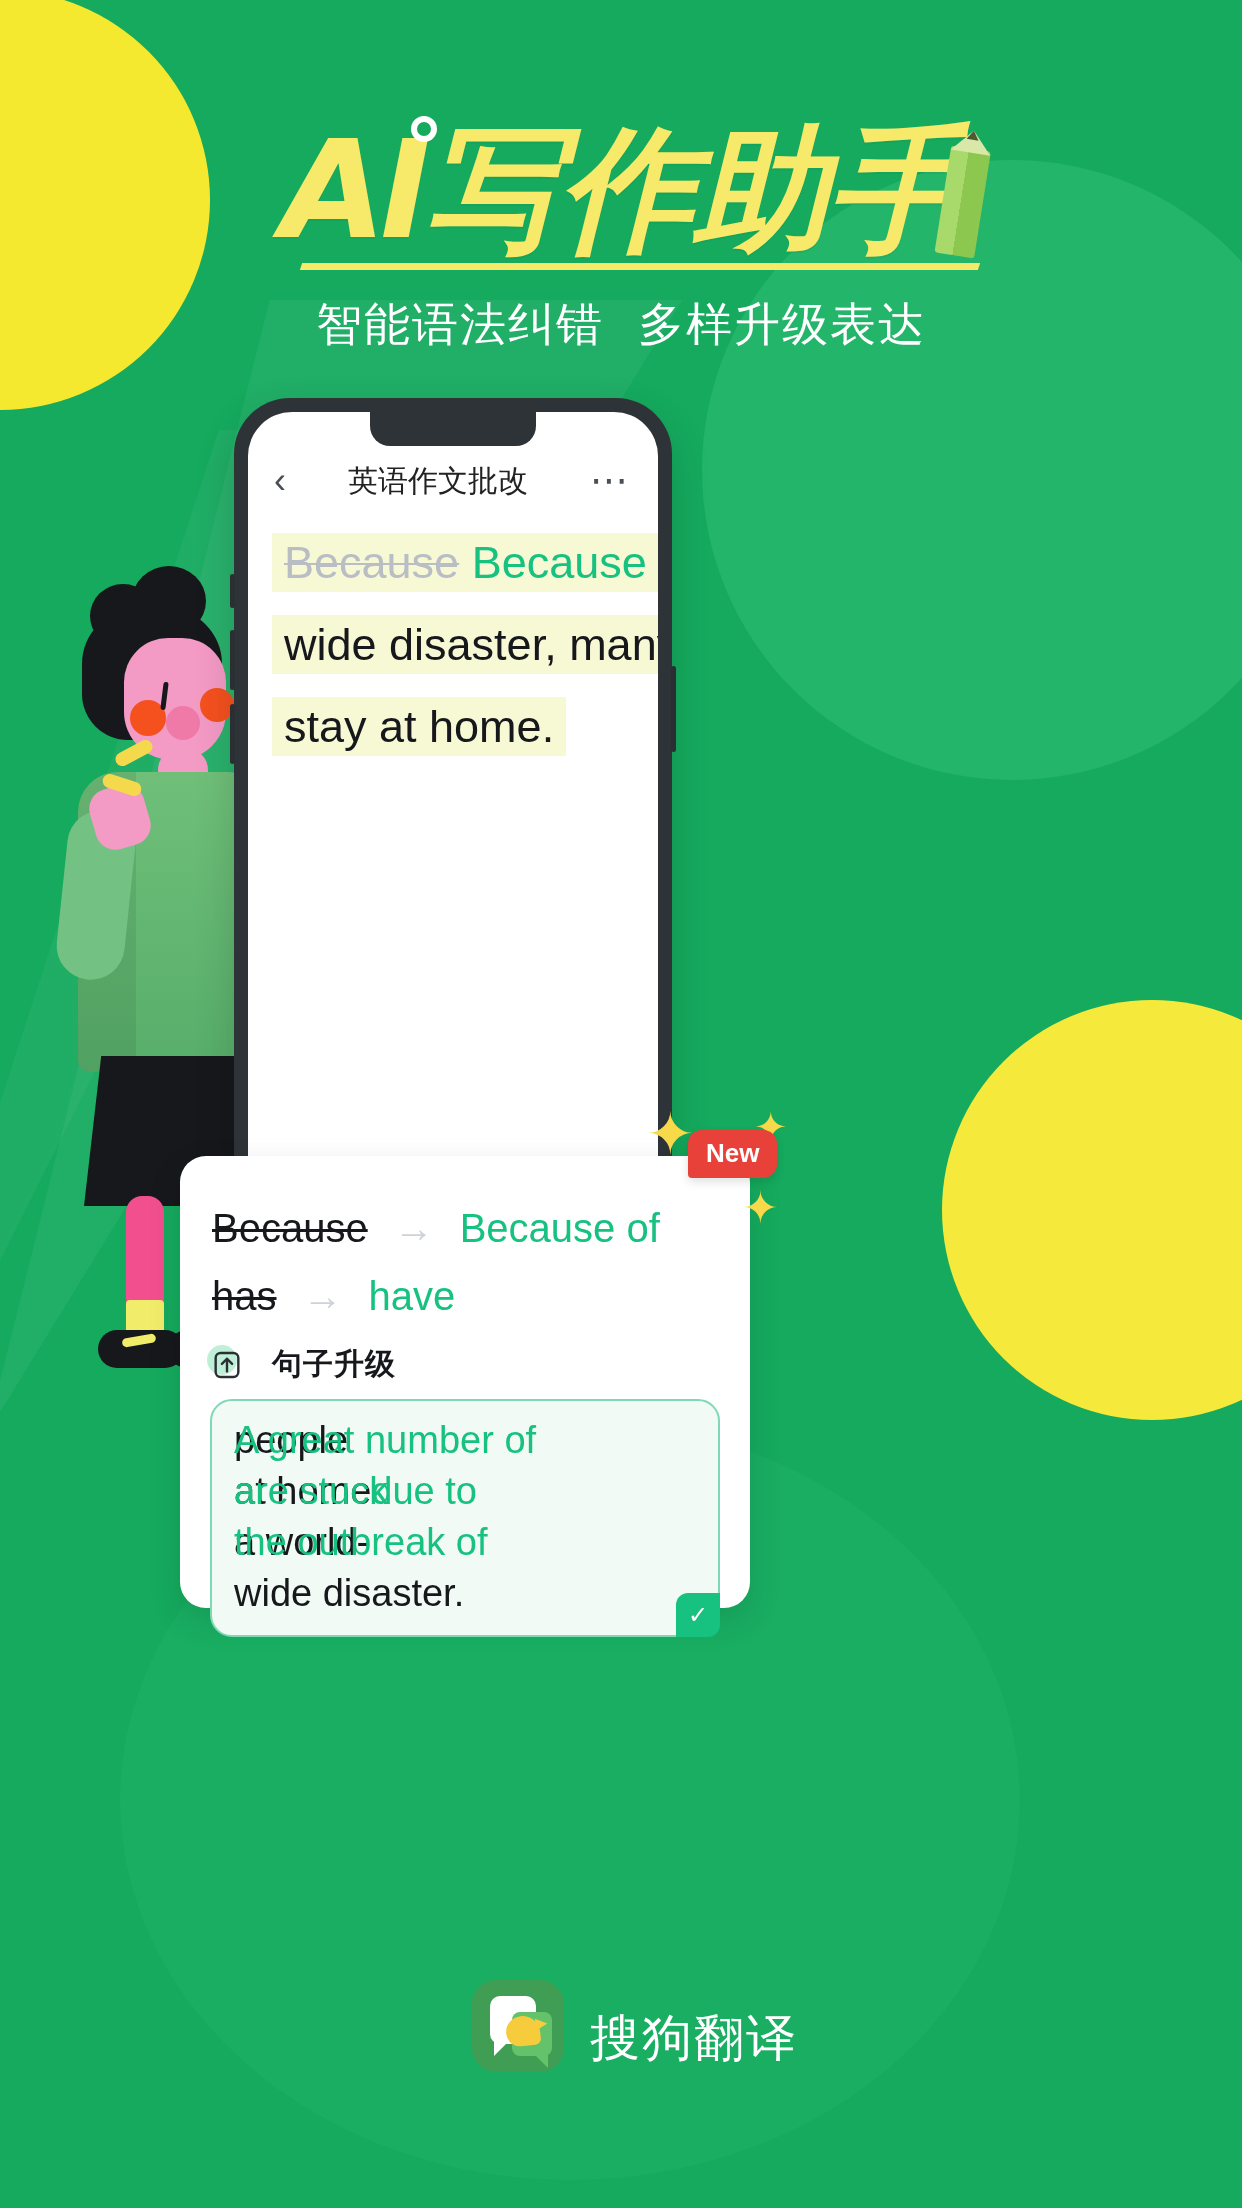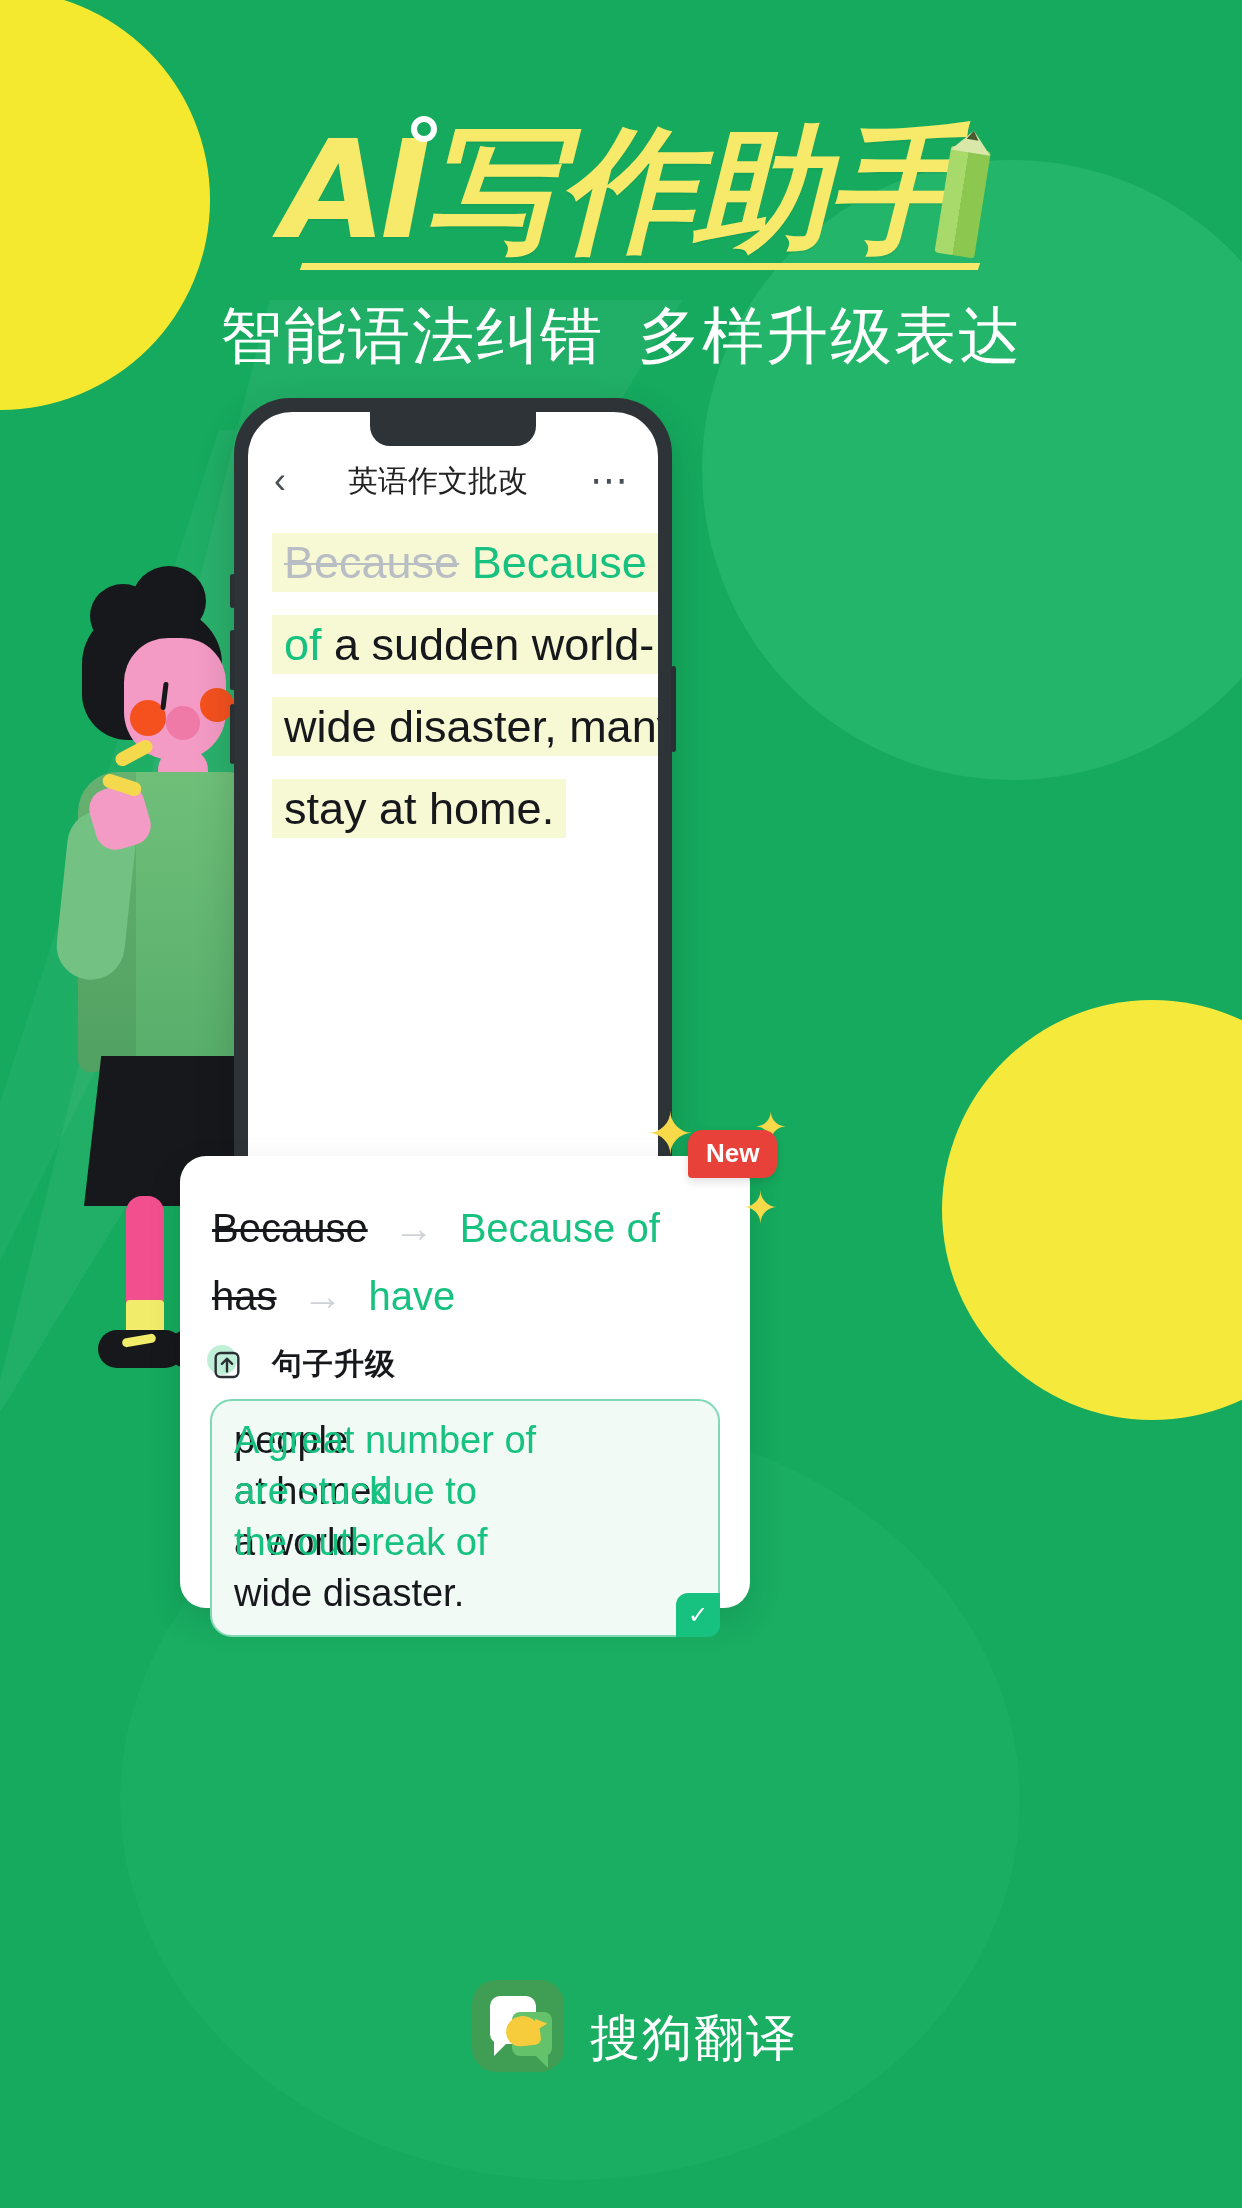--- a/index.html
+++ b/index.html
@@ -91,21 +91,21 @@
     border-bottom:22px solid #d9e8a8;
   }
   .pencil .lead {
     position:absolute; left:14px; top:0; width:0; height:0;
     border-left:6px solid transparent; border-right:6px solid transparent;
     border-bottom:9px solid #4c5a32;
   }
 
   .subtitle {
     margin-top:30px;
-    font-size:62px;
+    font-size:46px;
     color:#ffffff;
     letter-spacing:2px;
     font-weight:400;
   }
   .subtitle .gap { display:inline-block; width:34px; }
 
   
   #girl { position:absolute; left:78px; top:560px; width:250px; height:780px; z-index:7; }
   .g { position:absolute; }
   .bun-l { left:12px; top:24px; width:66px; height:64px; border-radius:50%; background:#17181c; }
@@ -332,21 +332,20 @@
     <div class="notch"></div>
 
     <div class="navbar">
       <div class="nav-back">‹</div>
       <div class="nav-title">英语作文批改</div>
       <div class="nav-more">⋯</div>
     </div>
 
     <div class="essay">
       <div class="essay-line"><span><span class="del">Because</span> <span class="ins">Because</span></span></div>
-      <div class="essay-line"><span><span class="ins">of</span> a sudden world-</span></div>
       <div class="essay-line"><span>wide disaster, many</span></div>
       <div class="essay-line"><span>stay at home.</span></div>
     </div>
   </div>
 </div>
 
 <div class="sparkle sp-a">✦</div>
 <div class="sparkle sp-b">✦</div>
 <div class="sparkle sp-c">✦</div>
 <div id="newbadge">New</div>

